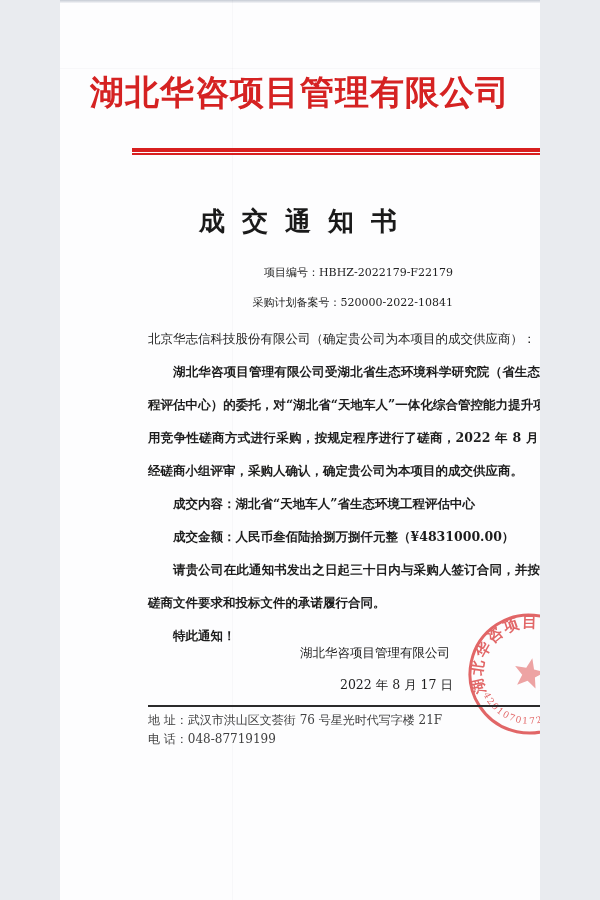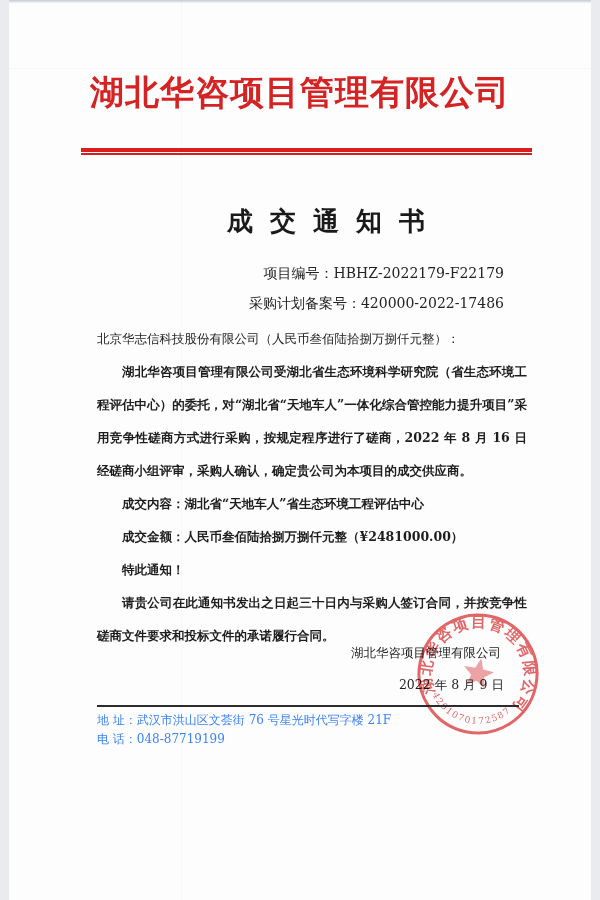--- a/index.html
+++ b/index.html
@@ -3,46 +3,46 @@
 <meta charset="utf-8">
 <style>
   html,body{margin:0;padding:0;}
   body{
     width:600px;height:900px;
     background:#e9ebef;
     font-family:"DejaVu Serif","Liberation Serif",serif;
     -webkit-font-smoothing:antialiased;
   }
   .page{
-    position:relative;width:582px;height:900px;margin:0 auto;
+    position:relative;width:480px;height:900px;margin:0 auto;
     background:#fdfdfe;overflow:hidden;color:#222;
   }
   .scan-top{position:absolute;left:0;top:0;width:100%;height:3px;
     background:linear-gradient(#c6cbd4,#f4f5f8);}
   .scan-v{position:absolute;top:0;bottom:0;width:1px;background:rgba(60,70,90,0.03);}
   .scan-h{position:absolute;left:0;right:0;height:1px;background:rgba(60,70,90,0.03);}
 
   .company-header{
     position:absolute;left:0;top:70px;width:100%;
     text-align:center;font-size:34px;font-weight:bold;
     color:#d52222;letter-spacing:1px;white-space:nowrap;
   }
   .header-rule{position:absolute;left:72px;top:148px;width:451px;}
   .header-rule .thick{height:4px;background:#d81f1f;}
   .header-rule .thin{height:2px;background:#d81f1f;margin-top:1px;}
 
   .doc-title{
     position:absolute;left:0;top:204px;width:100%;
     text-align:center;font-size:26px;font-weight:bold;color:#1a1a1a;
-    letter-spacing:4px;white-space:nowrap;margin-left:28px;
+    letter-spacing:4px;white-space:nowrap;
   }
 
   .meta{
     position:absolute;right:87px;top:258px;text-align:right;
-    font-size:14px;line-height:30px;color:#222;white-space:nowrap;
+    font-size:11px;line-height:30px;color:#222;white-space:nowrap;
   }
 
   .body-text{
     position:absolute;left:88px;top:322px;width:430px;
     font-size:12.5px;line-height:33px;color:#1d1d1d;
     text-align:justify;
   }
   .body-text p{margin:0;}
   .body-text p.indent{text-indent:2em;font-weight:bold;}
 
@@ -60,21 +60,21 @@
     transform:rotate(12deg);
     mix-blend-mode:multiply;opacity:0.88;pointer-events:none;
   }
 
   .footer-rule{
     position:absolute;left:88px;top:705px;width:422px;height:1.5px;
     background:#2b2b2b;
   }
   .footer{
     position:absolute;left:88px;top:711px;
-    font-size:12px;line-height:19px;color:#3b82f6;white-space:nowrap;
+    font-size:12px;line-height:19px;color:#404040;white-space:nowrap;
   }
 </style>
 </head>
 <body>
 
 <div class="page">
   <div class="scan-top"></div>
   <div class="scan-v" style="left:585px;"></div>
   <div class="scan-v" style="left:172px;"></div>
   <div class="scan-h" style="top:68px;"></div>
@@ -83,34 +83,34 @@
 
   <div class="header-rule">
     <div class="thick"></div>
     <div class="thin"></div>
   </div>
 
   <div class="doc-title">成 交 通 知 书</div>
 
   <div class="meta">
     <div>项目编号：HBHZ-2022179-F22179</div>
-    <div>采购计划备案号：420000-2022-17486</div>
+    <div>采购计划备案号：520000-2022-10841</div>
   </div>
 
   <div class="body-text">
-    <p>北京华志信科技股份有限公司（人民币叁佰陆拾捌万捌仟元整）：</p>
+    <p>北京华志信科技股份有限公司（确定贵公司为本项目的成交供应商）：</p>
     <p class="indent">湖北华咨项目管理有限公司受湖北省生态环境科学研究院（省生态环境工程评估中心）的委托，对“湖北省“天地车人”一体化综合管控能力提升项目”采用竞争性磋商方式进行采购，按规定程序进行了磋商，2022 年 8 月 16 日经磋商小组评审，采购人确认，确定贵公司为本项目的成交供应商。</p>
     <p class="indent">成交内容：湖北省“天地车人”省生态环境工程评估中心</p>
-    <p class="indent">成交金额：人民币叁佰陆拾捌万捌仟元整（¥2481000.00）</p>
+    <p class="indent">成交金额：人民币叁佰陆拾捌万捌仟元整（¥4831000.00）</p>
+    <p class="indent">请贵公司在此通知书发出之日起三十日内与采购人签订合同，并按竞争性磋商文件要求和投标文件的承诺履行合同。</p>
     <p class="indent">特此通知！</p>
-    <p class="indent">请贵公司在此通知书发出之日起三十日内与采购人签订合同，并按竞争性磋商文件要求和投标文件的承诺履行合同。</p>
   </div>
 
   <div class="signature">湖北华咨项目管理有限公司</div>
-  <div class="sign-date">2022 年 8 月 9 日</div>
+  <div class="sign-date">2022 年 8 月 17 日</div>
 
   <svg class="seal" viewBox="0 0 170 170">
     <circle cx="85" cy="85" r="59" fill="none" stroke="#e05252" stroke-width="3"></circle>
     <defs>
       <path id="sealArcTop" d="M 42.4,104.9 A 47 47 0 1 1 127.6,104.9" fill="none"></path>
       <path id="sealArcBottom" d="M 39.7,106.1 A 50 50 0 0 0 130.3,106.1" fill="none"></path>
     </defs>
     <text font-size="15" font-weight="bold" fill="#e05252" letter-spacing="2">
       <textPath href="#sealArcTop" startOffset="50%" text-anchor="middle">湖北华咨项目管理有限公司</textPath>
     </text>

